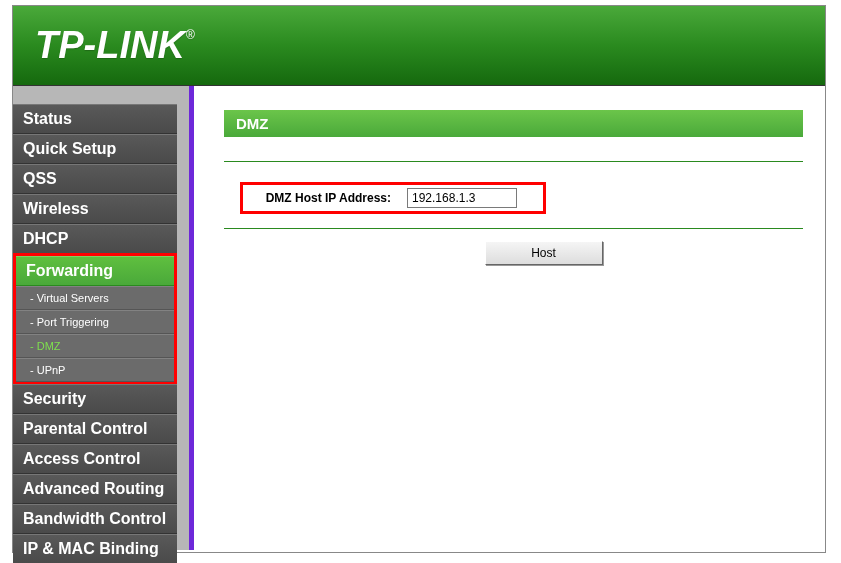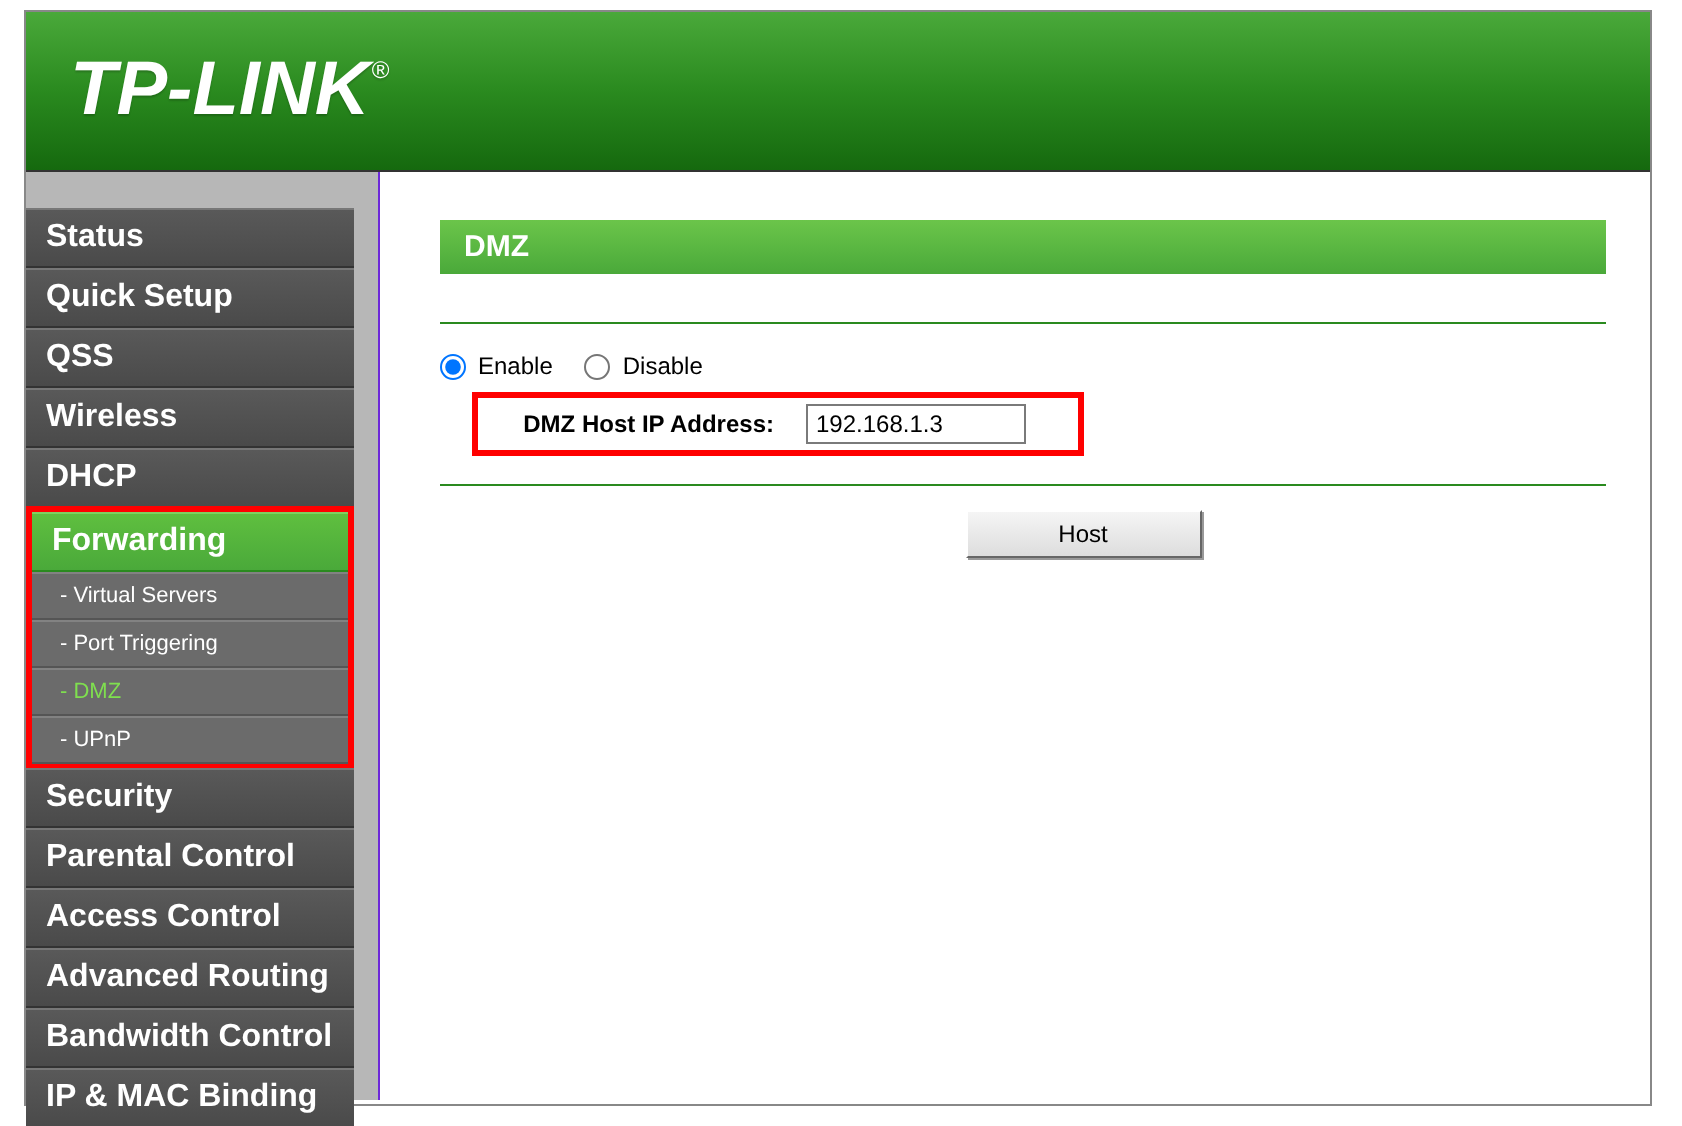--- a/index.html
+++ b/index.html
@@ -86,21 +86,21 @@
     color: #7fdf4f;
   }
   .highlight-box {
     border: 3px solid #ff0000;
     margin: -1px 0;
   }
   .content {
     flex: 1;
     background: #fff;
     padding: 24px 22px 0 30px;
-    border-left: 1px solid #6d28d9;
+    border-left: 5px solid #6d28d9;
     position: relative;
   }
   .gutter {
     width: 12px;
     flex-shrink: 0;
     background: #b7b7b7;
   }
   .page-title {
     background: linear-gradient(to bottom, #6bc54a 0%, #4aa93a 100%);
     color: #fff;
@@ -214,26 +214,20 @@
     </div>
 
     <div class="gutter"></div>
 
     <div class="content">
       <div class="page-title">DMZ</div>
 
       <hr class="hr-green">
 
       <div class="form-row">
-        <div class="form-controls">
-          <input type="radio" name="dmz" id="r-enable" checked="" style="">
-          <label for="r-enable">Enable</label>
-          <input type="radio" name="dmz" id="r-disable" style="">
-          <label for="r-disable">Disable</label>
-        </div>
       </div>
 
       <div class="red-box">
         <div class="form-label" style="width:164px">DMZ Host IP Address:</div>
         <div class="form-controls">
           <input type="text" class="ip-input" value="192.168.1.3" style="">
         </div>
       </div>
 
       <hr class="hr-green" style="margin-top:6px">

